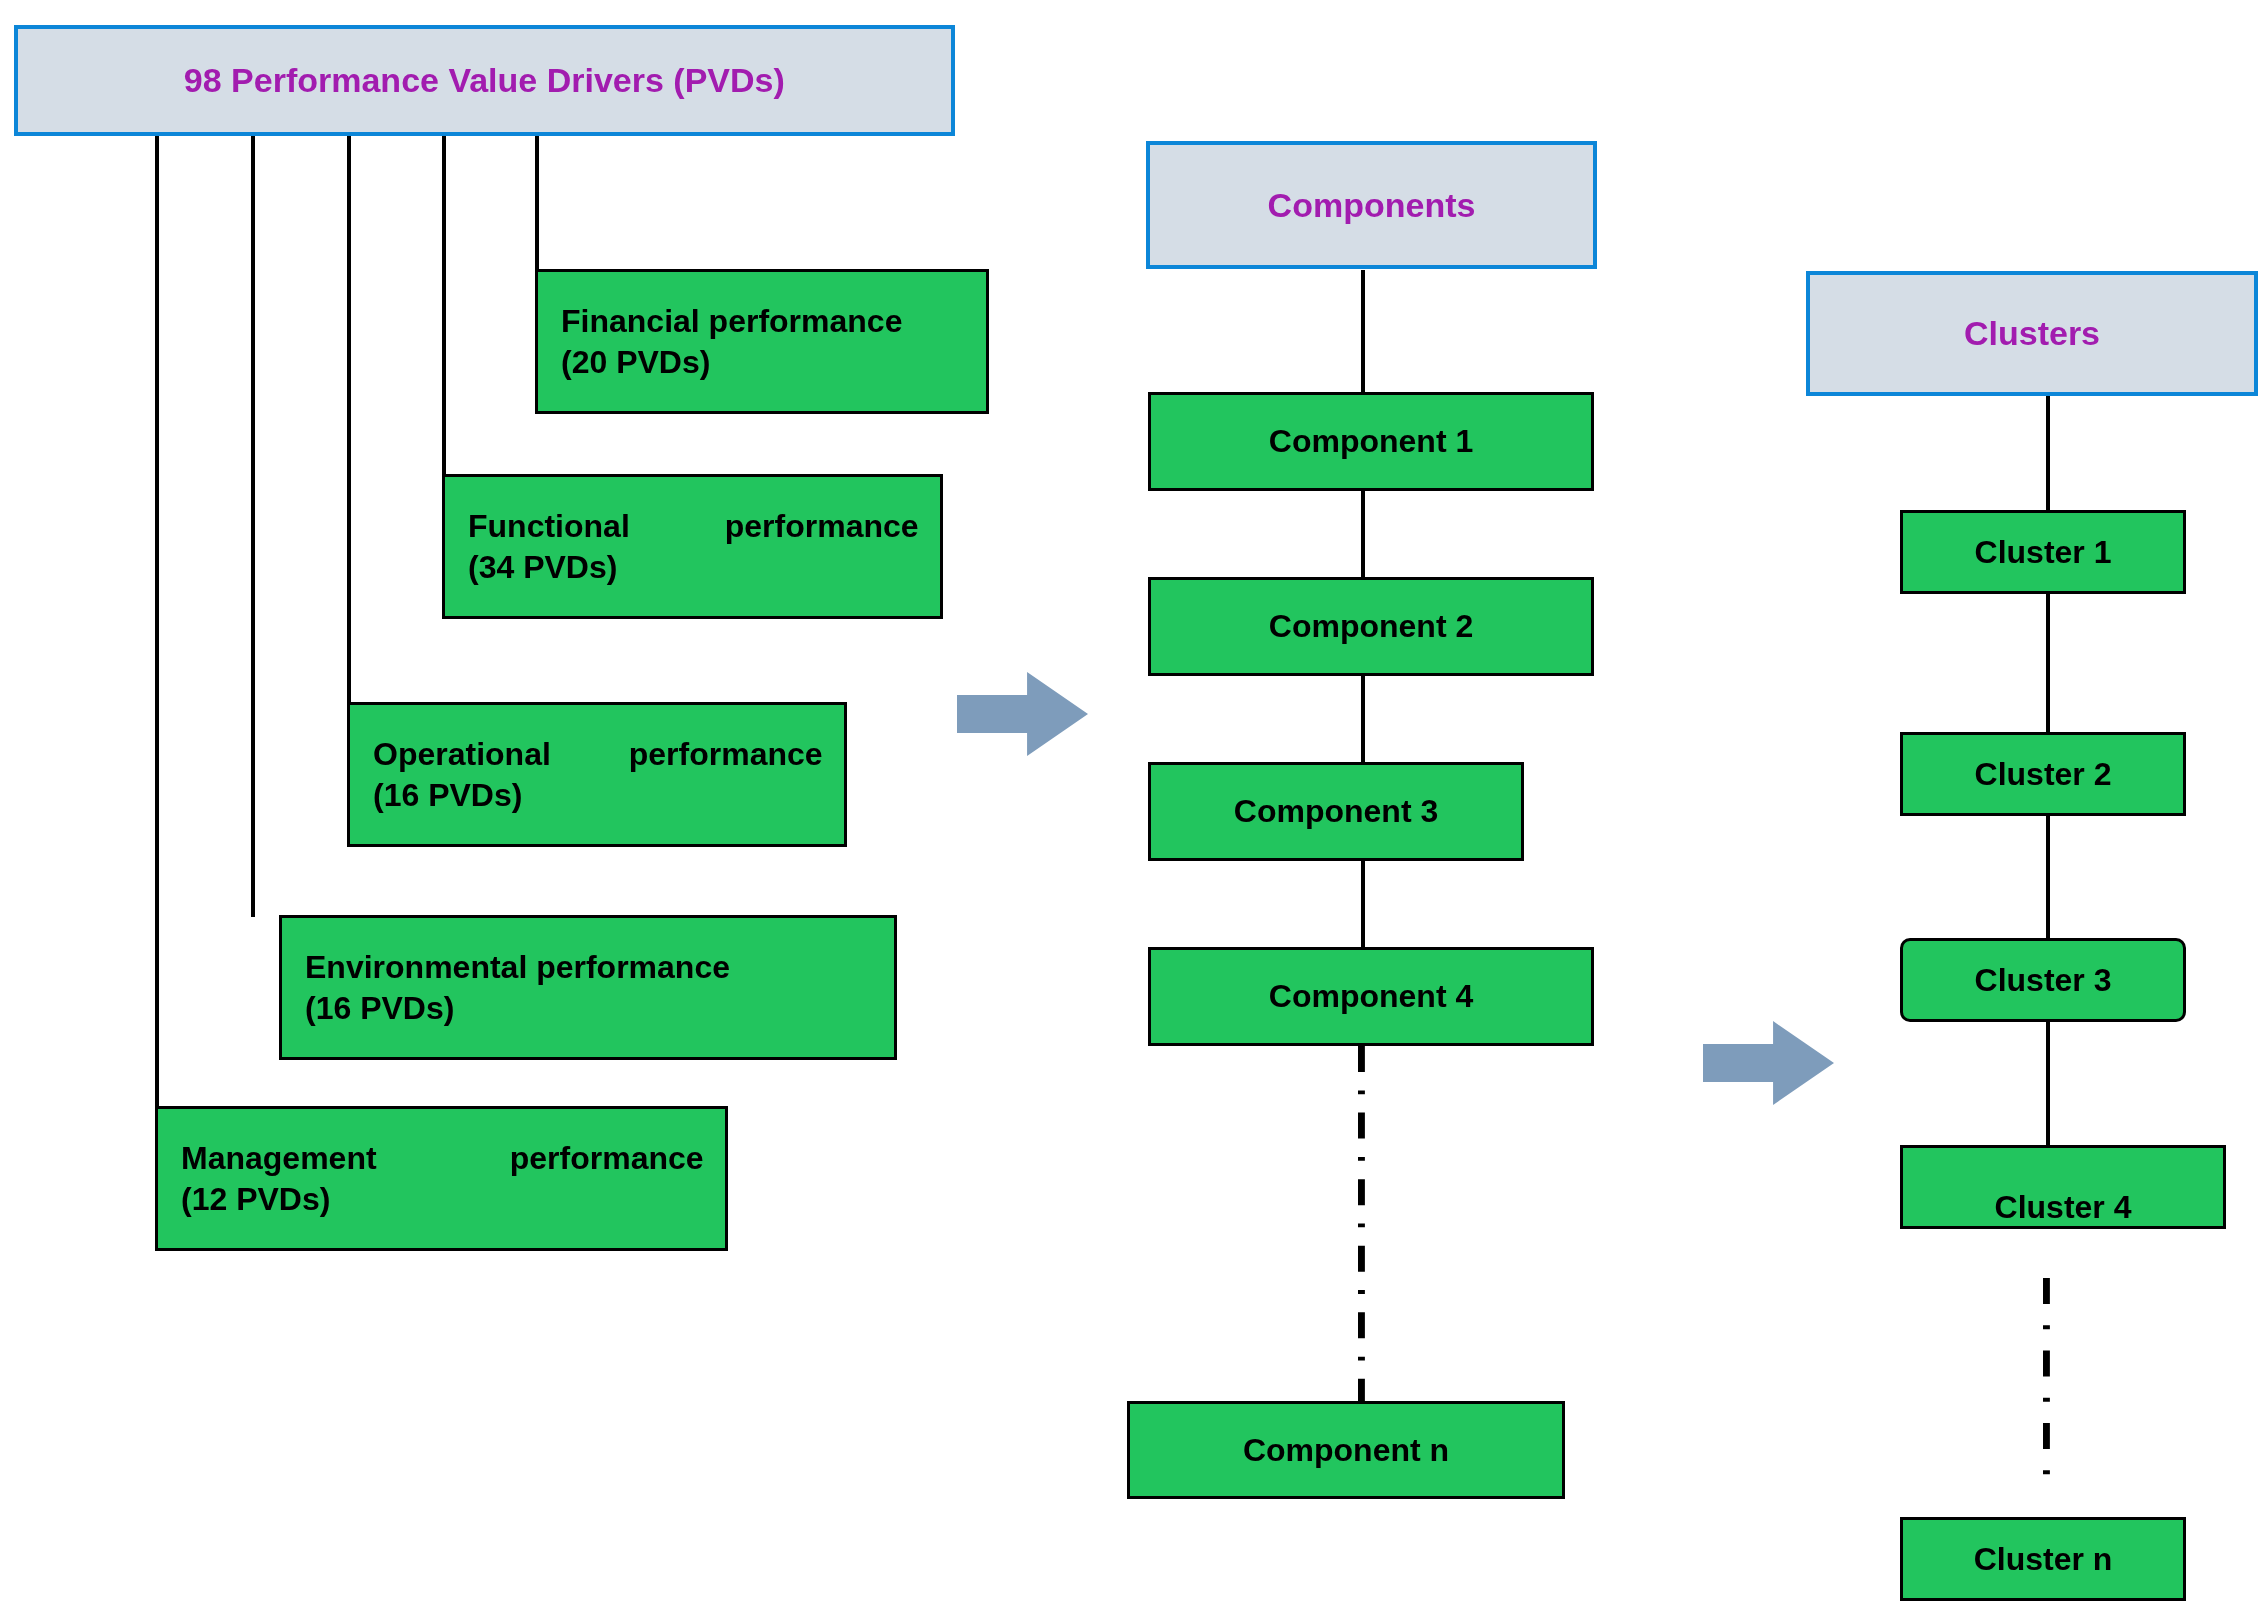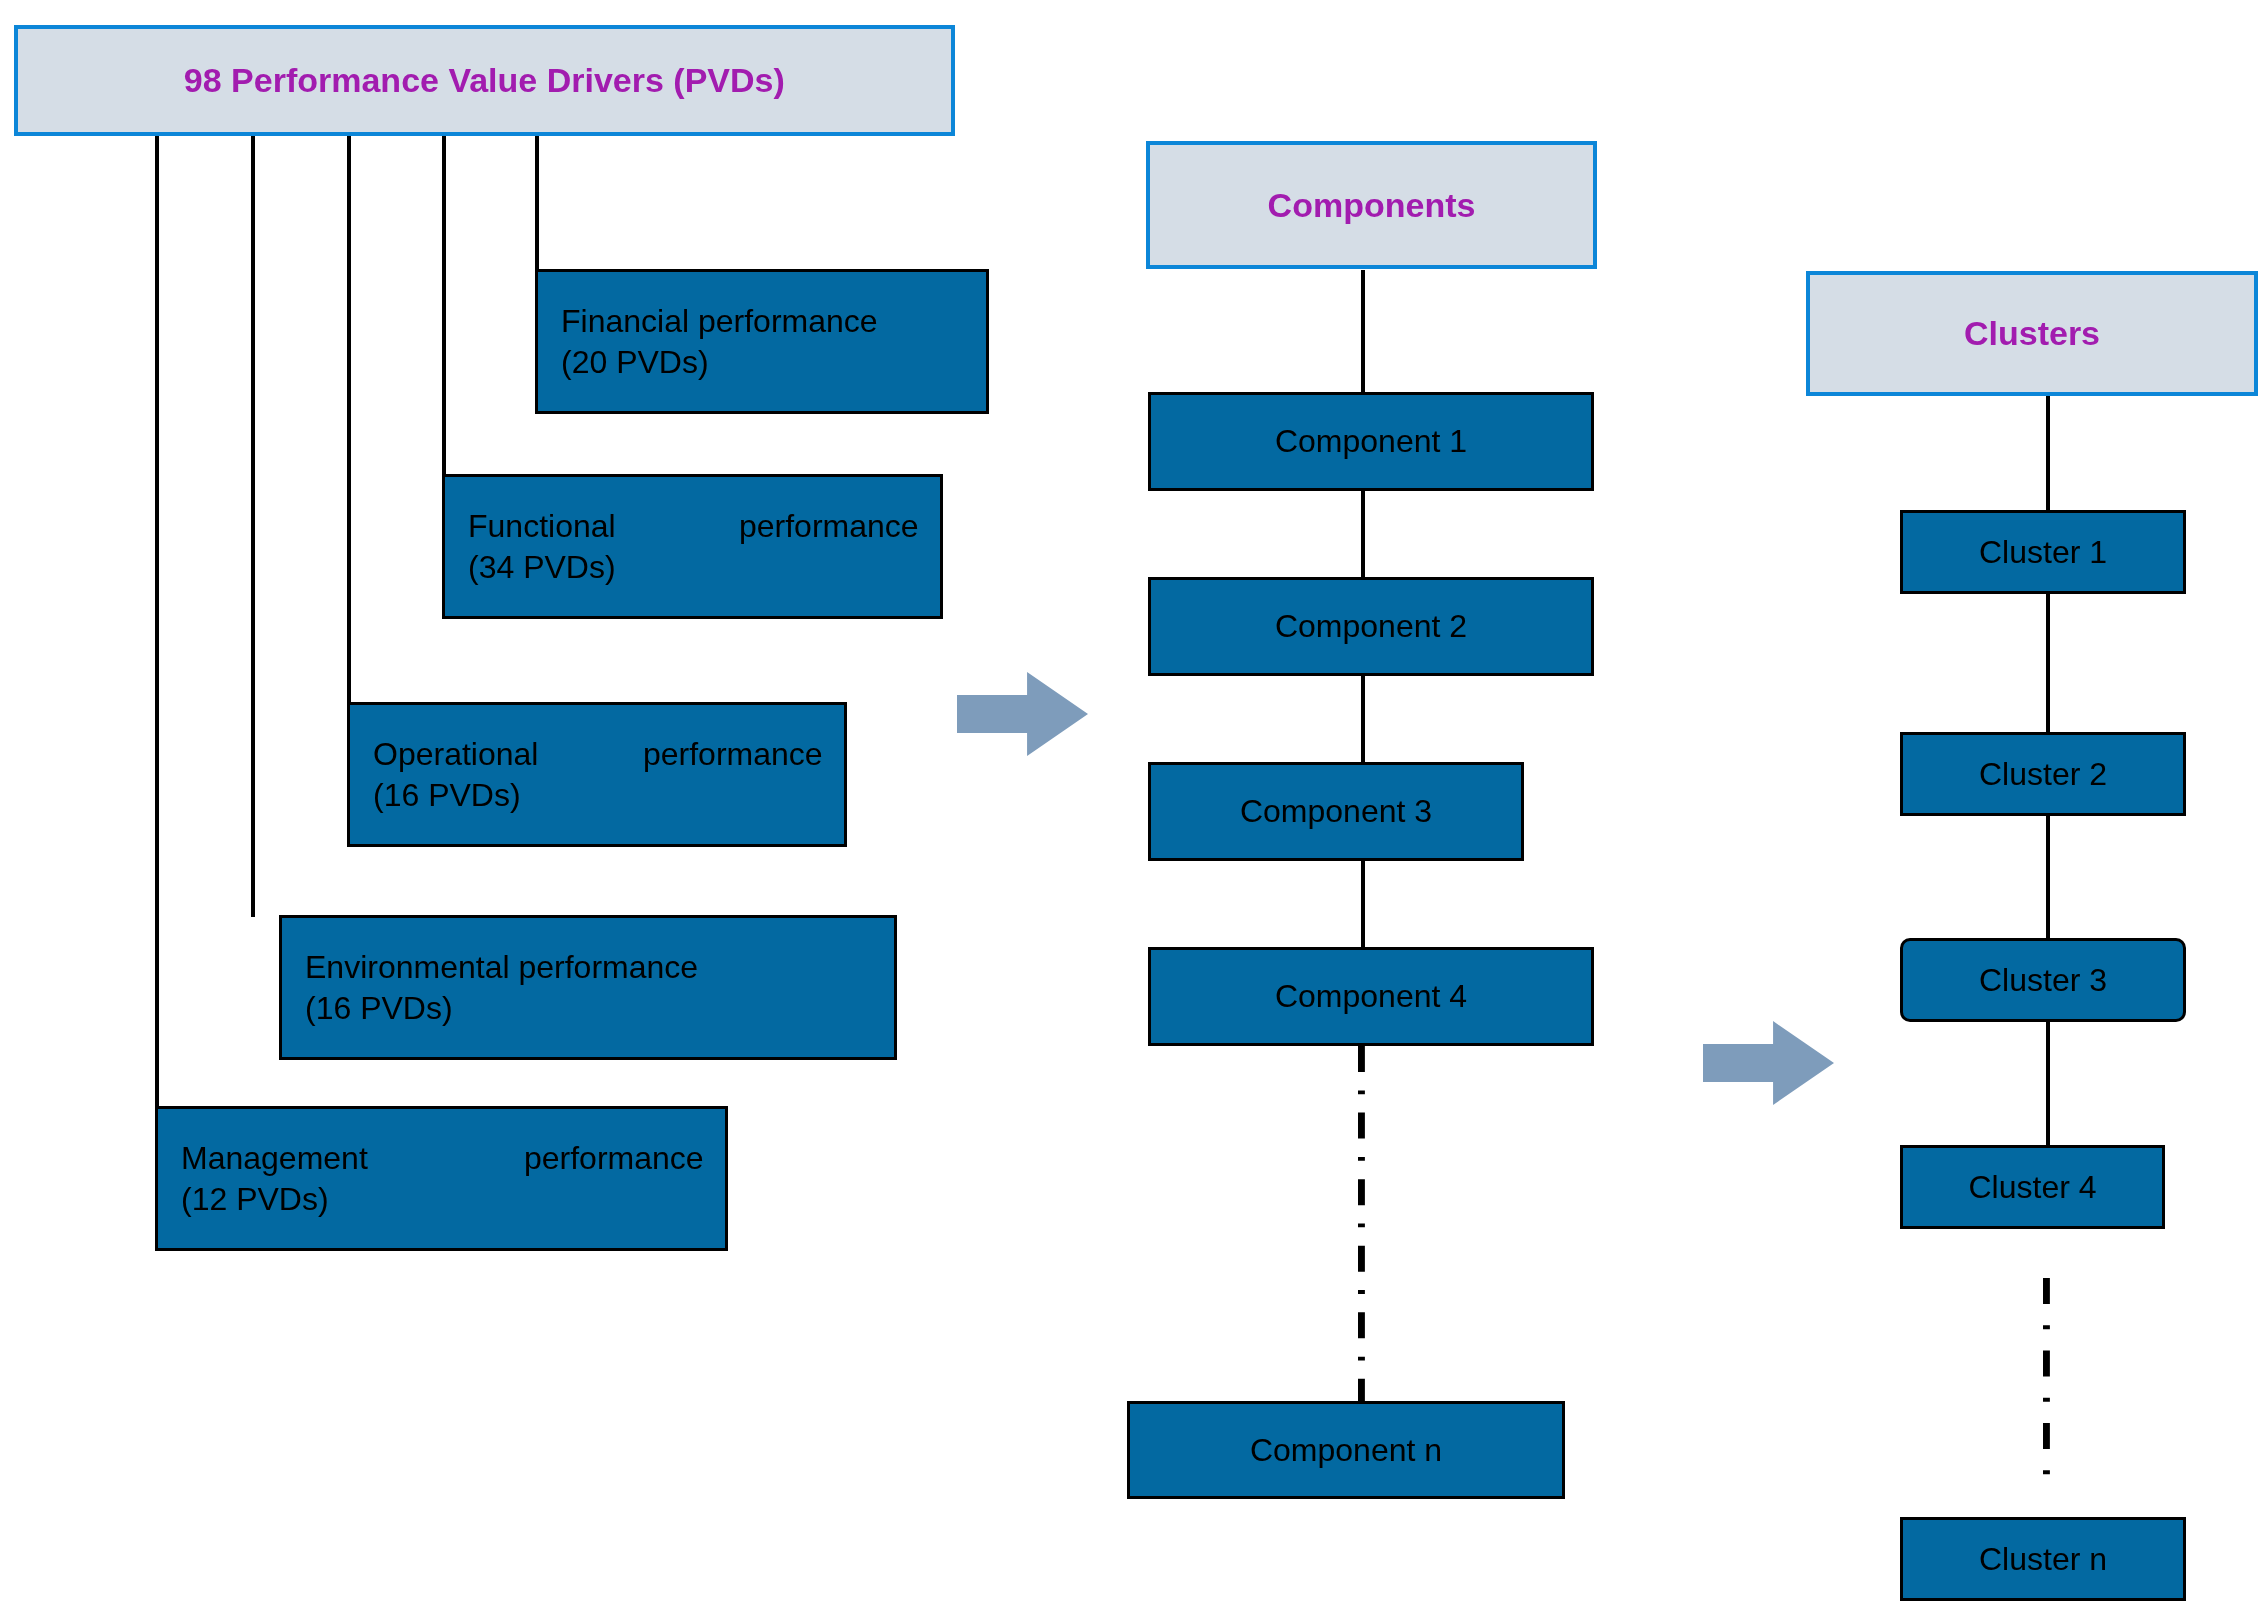--- a/index.html
+++ b/index.html
@@ -28,23 +28,24 @@
     display: flex;
     align-items: center;
     justify-content: center;
     font-weight: bold;
     color: #a21caf;
     text-align: center;
   }
   .plain-box {
     position: absolute;
     box-sizing: border-box;
-    background: #0369a1;
+    background: #22c55e;
     border: 3.1px solid #000000;
     color: #000000;
+    font-weight: bold;
   }
   .plain-box.center {
     display: flex;
     align-items: center;
     justify-content: center;
     text-align: center;
   }
   .plain-box.left {
     display: flex;
     flex-direction: column;
@@ -183,21 +184,21 @@
   <div class="plain-box center t42" style="left:1900px; top:732px; width:286px; height:84px;">
     <span>Cluster 2</span>
   </div>
 
   <div class="line-v" style="left:2046px; top:814px; height:159px;"></div>
   <div class="plain-box center t42" style="left:1900px; top:938px; width:286px; height:84px;border-radius:10px;">
     <span>Cluster 3</span>
   </div>
 
   <div class="line-v" style="left:2046px; top:1020px; height:126px;"></div>
-  <div class="plain-box center t42" style="left:1900px; top:1145px; width:265px; height:84px;">
+  <div class="plain-box center t42" style="left:1900px; top:1145px; width:326px; height:84px;align-items:flex-end;">
     <span>Cluster 4</span>
   </div>
 
   <svg class="dashdot" style="left:2043px; top:1278px;" width="6.9" height="216" viewBox="0 0 9 283">
     <line x1="4.5" y1="0" x2="4.5" y2="283" stroke="#000000" stroke-width="9" stroke-dasharray="34 28 5 28"></line>
   </svg>
 
   <div class="plain-box center t42" style="left:1900px; top:1517px; width:286px; height:84px;">
     <span>Cluster n</span>
   </div>

